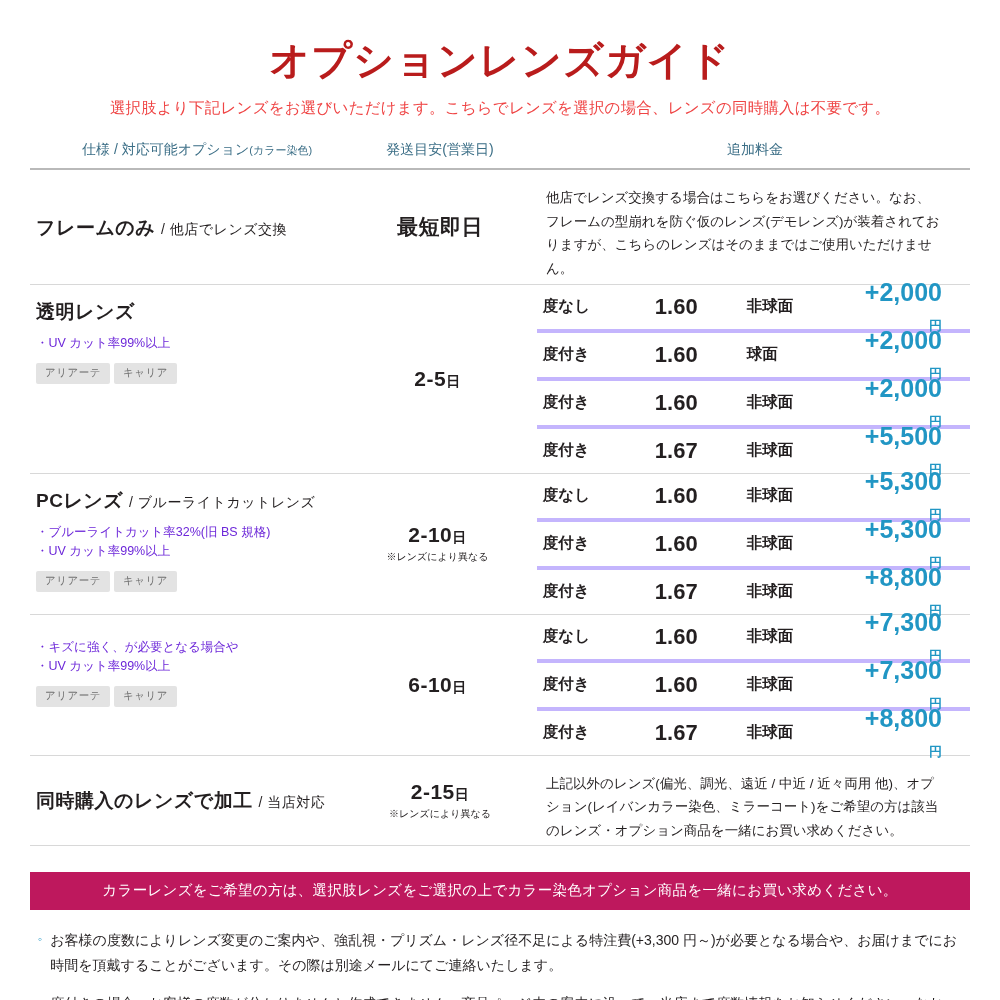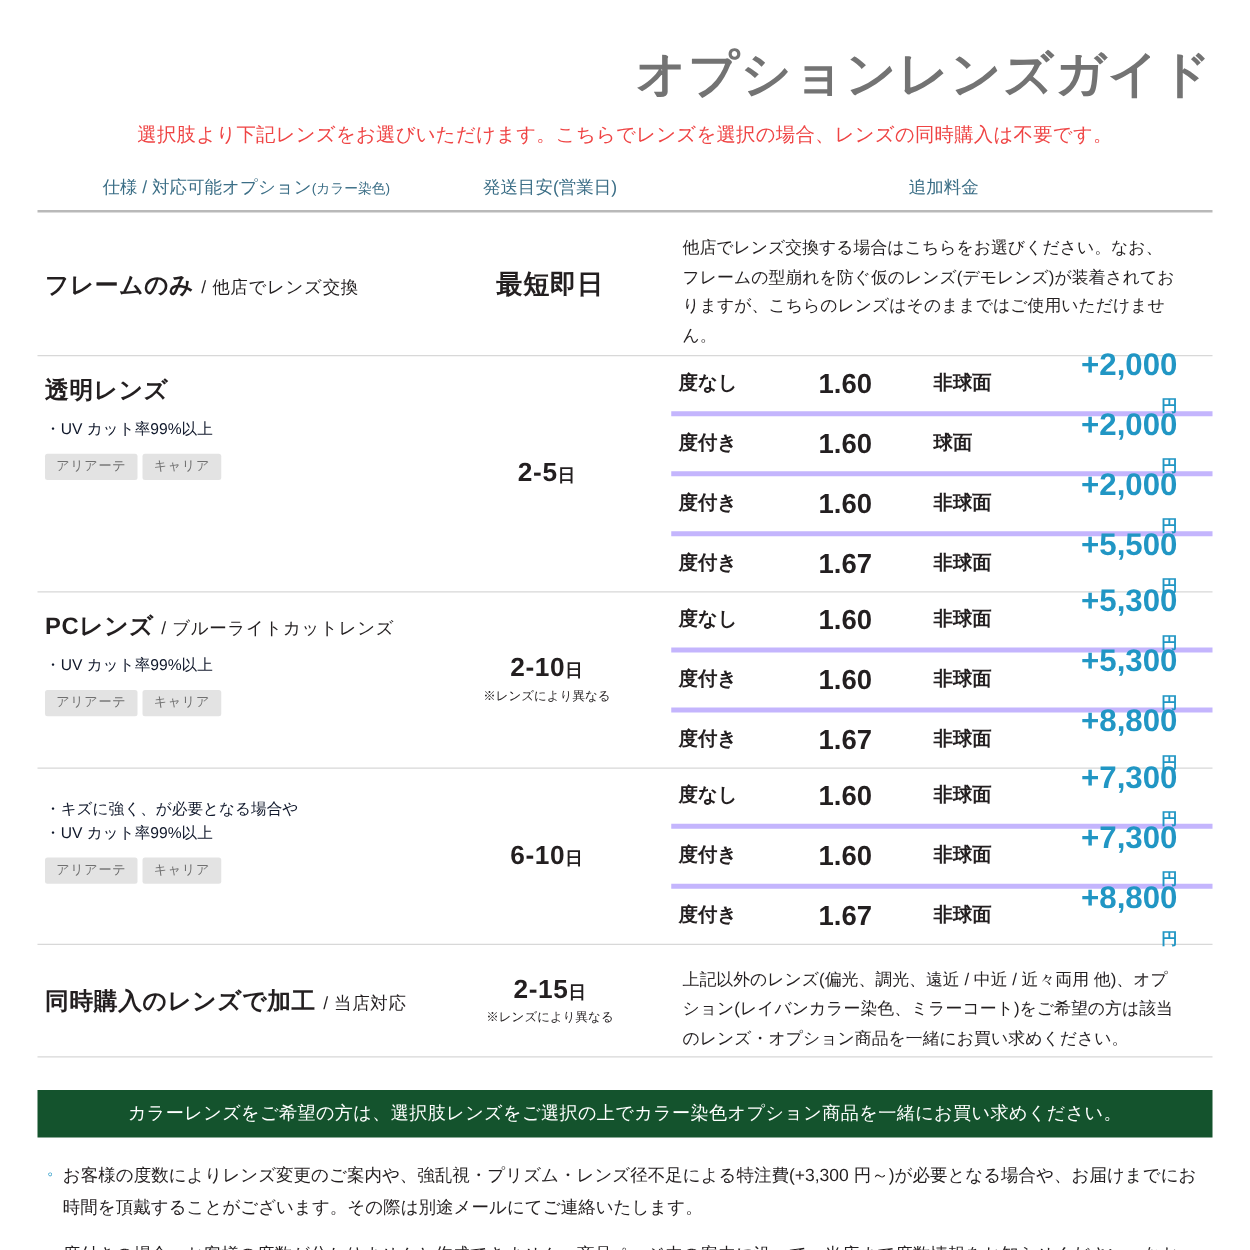--- a/index.html
+++ b/index.html
@@ -17,22 +17,22 @@
   }
   .page {
     width: 1000px;
     height: 1000px;
     box-sizing: border-box;
     padding: 0 30px;
     position: relative;
   }
   
   .title {
-    text-align: right;
-    color: #737373;
+    text-align: center;
+    color: #b91c1c;
     font-size: 40px;
     font-weight: bold;
     letter-spacing: 1px;
     padding-top: 38px;
     line-height: 1.1;
   }
   .subtitle {
     text-align: center;
     font-size: 15.5px;
     color: #ef4444;
@@ -88,21 +88,21 @@
     letter-spacing: 0.5px;
   }
   .lens-name .sub {
     font-size: 14px;
     font-weight: normal;
   }
   .bullets {
     margin-top: 9px;
     font-size: 12.5px;
     line-height: 1.55;
-    color: #0f172a;
+    color: #6d28d9;
   }
   .tags {
     margin-top: 10px;
     display: flex;
     gap: 4px;
   }
   .tag {
     background: #e3e3e3;
     color: #6f6f6f;
     font-size: 10.5px;
@@ -165,21 +165,21 @@
   .note-text {
     font-size: 13.5px;
     line-height: 1.75;
     padding: 16px 30px 3px 6px;
   }
   
   .frame-row .c-spec { display: flex; align-items: center; }
   
   .banner {
     margin-top: 26px;
-    background: #14532d;
+    background: #be185d;
     color: #ffffff;
     font-size: 14.5px;
     text-align: center;
     padding: 9px 0 10px 0;
     letter-spacing: 0.3px;
   }
   .footnotes {
     margin-top: 18px;
     padding-left: 8px;
   }
@@ -277,20 +277,21 @@
     </div>
   </div>
 
   <div class="row">
     <div class="c-spec">
       <div class="lens-name">
         <span>PCレンズ</span>
         <span class="sub">/ ブルーライトカットレンズ</span>
       </div>
       <div class="bullets">
+        <div>・ブルーライトカット率32%(旧 BS 規格)</div>
         <div>・UV カット率99%以上</div>
       </div>
       <div class="tags">
         <span class="tag">アリアーテ</span>
         <span class="tag">キャリア</span>
       </div>
     </div>
     <div class="c-ship">
       <div class="ship-main">
         <span>2-10</span><span class="unit">日</span>

